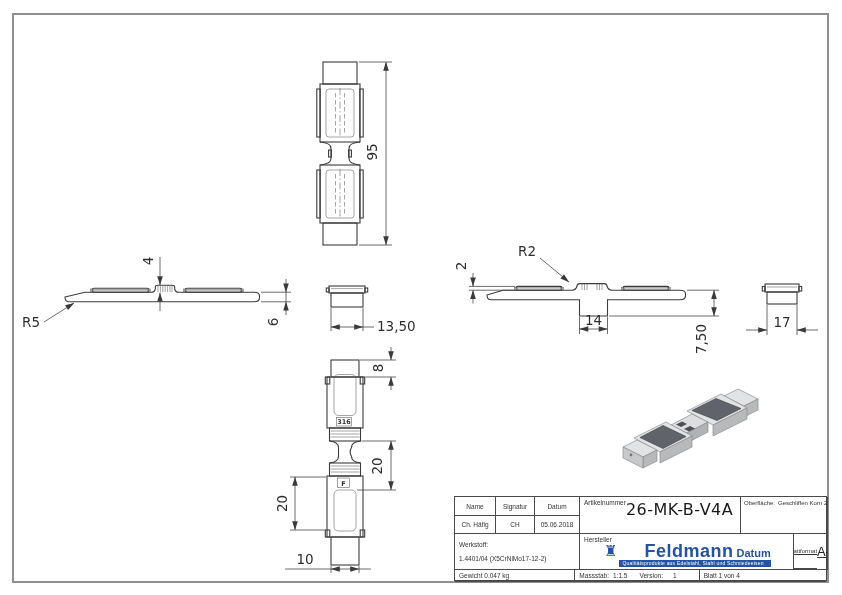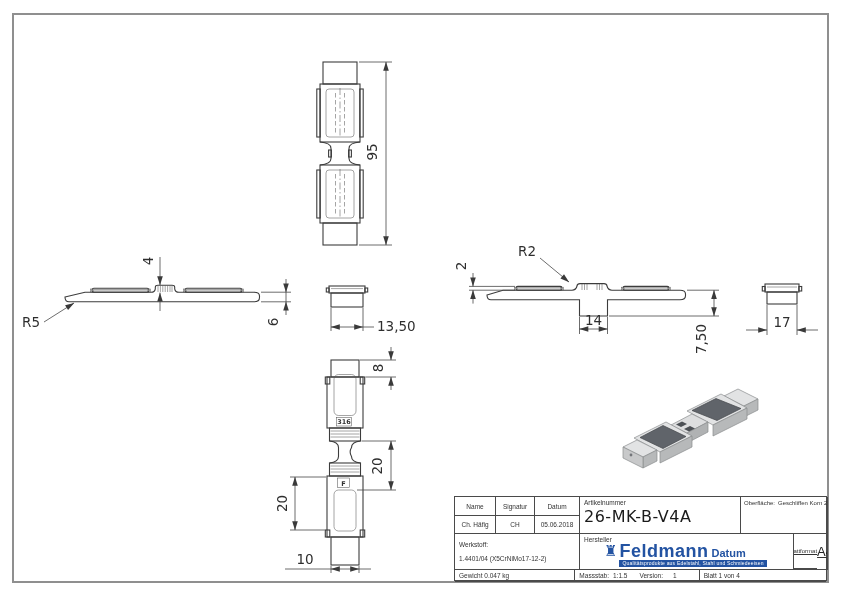--- a/index.html
+++ b/index.html
@@ -17,42 +17,42 @@
   .dimtext{font:13.5px "DejaVu Sans",sans-serif;fill:#2e2e2e;}
   .stamptext{font:bold 6.5px "DejaVu Sans",sans-serif;fill:#333;}
   
   .tb{position:absolute;left:454px;top:496px;width:373px;height:85px;background:#fff;
       border:1px solid #4a4a4a;box-sizing:border-box;color:#333;}
   .tbgrid{display:grid;grid-template-columns:41px 39px 45px 161px 53px 34px;
           grid-template-rows:19px 18px 36px;width:100%;}
   .c{border-right:1px solid #4a4a4a;border-bottom:1px solid #4a4a4a;box-sizing:border-box;
      display:flex;align-items:center;justify-content:center;font-size:6.5px;overflow:hidden;}
   .c.lft{justify-content:flex-start;padding-left:4px;}
-  .artcell{flex-direction:column;align-items:flex-start;justify-content:flex-start;
+  .artcell{flex-direction:row;align-items:flex-start;justify-content:flex-start;
            padding:2px 0 0 4px;}
   .artval{font-size:16px;letter-spacing:0.5px;color:#1a1a1a;margin-top:1px;
           font-family:"DejaVu Sans",sans-serif;}
   .obercell{font-size:6px;gap:3px;align-items:flex-start;padding:3px 0 0 3px;
             justify-content:flex-start;white-space:nowrap;}
   .wkcell{flex-direction:column;align-items:flex-start;justify-content:space-around;
           padding:3px 0 3px 4px;}
   .herstcell{position:relative;flex-direction:column;align-items:flex-start;
              justify-content:flex-start;padding:2px 0 0 4px;}
   .bfcell{padding:0;align-items:stretch;text-decoration:underline;}
   .bfcell .lab{flex:0 0 15px;display:flex;align-items:center;justify-content:center;
                border-bottom:1px solid #4a4a4a;font-size:6px;}
   .bfcell .val{flex:1;display:flex;align-items:center;justify-content:center;
                font-size:13px;color:#222;}
   .strip{display:flex;width:100%;height:12px;}
   .strip .c{height:12px;}
   
   .logo{position:absolute;left:24px;top:9px;display:flex;align-items:flex-start;gap:2px;}
   .tower{font-size:15px;line-height:15px;color:#2353a2;}
   .logocol{display:flex;flex-direction:column;}
-  .brandline{display:flex;align-items:baseline;gap:3px;color:#2353a2;}
+  .brandline{display:flex;align-items:baseline;gap:3px;color:#2353a2;margin-left:25px;}
   .brand{font-size:18px;font-weight:bold;line-height:16px;letter-spacing:0.5px;}
   .suffix{font-size:11px;font-weight:bold;}
   .banner{background:#2353a2;color:#fff;font-size:5px;line-height:7px;padding:0 3px;
           white-space:nowrap;letter-spacing:0.2px;margin-top:1px;}
 </style>
 </head>
 <body>
 
 <div class="page">
   <div class="frame"></div>

